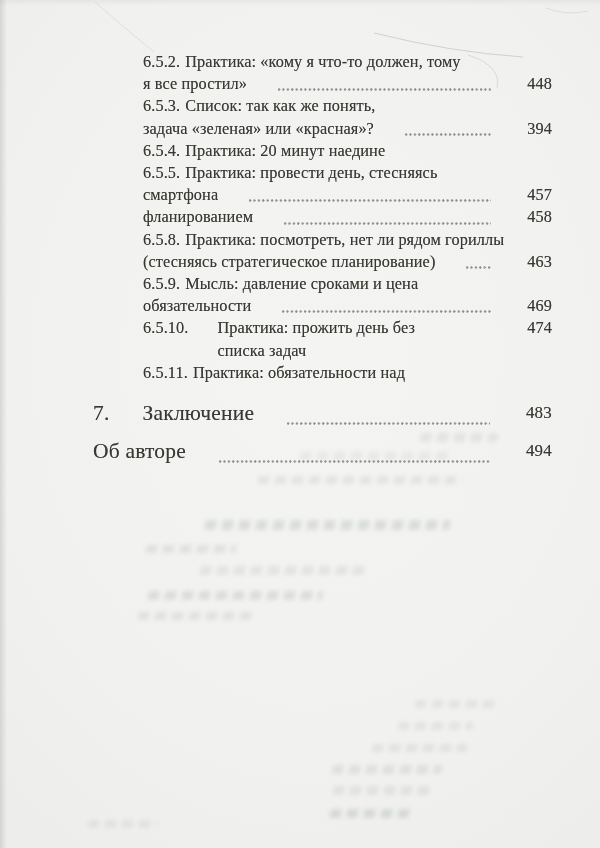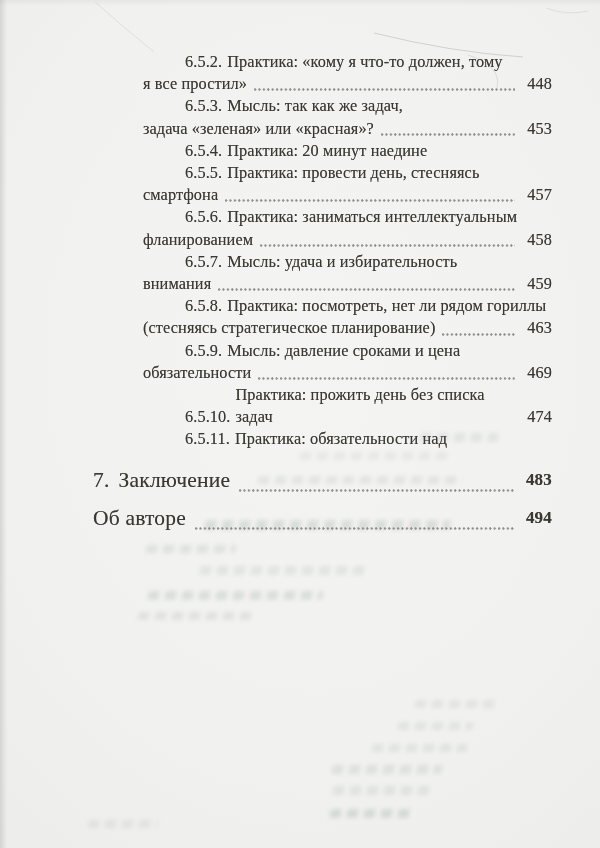--- a/index.html
+++ b/index.html
@@ -34,30 +34,30 @@
   .g11{left:372px;top:744px;width:95px;height:8px;opacity:.28;}
   .g12{left:332px;top:765px;width:110px;height:9px;opacity:.32;}
   .g13{left:333px;top:786px;width:100px;height:9px;opacity:.28;}
   .g14{left:330px;top:809px;width:85px;height:9px;opacity:.45;}
   .g15{left:88px;top:820px;width:70px;height:8px;opacity:.24;}
 
   .content{position:absolute;left:93px;top:51px;width:459px;}
 
   .entries{margin-left:50px;font-size:16.3px;line-height:22.2px;letter-spacing:.1px;
     text-shadow:0 0 .5px rgba(58,56,50,.55);}
-  .row{display:flex;align-items:flex-end;}
-  .num{margin-right:5px;margin-left:42px;}
+  .row{display:flex;align-items:flex-start;gap:24px;}
+  .num{margin-right:5px;}
   .leader{flex:1 1 auto;align-self:flex-end;height:3px;margin:0 4px 4px 7px;
     background-image:radial-gradient(circle at 1.1px 1.5px, #8d8d89 .95px, rgba(141,141,137,0) 1.4px);
     background-size:4.4px 3px;background-repeat:repeat-x;}
   .pg{flex:0 0 auto;min-width:33px;text-align:right;white-space:nowrap;}
 
   .sections{margin-top:10px;font-size:21.5px;line-height:38px;letter-spacing:.2px;
     text-shadow:0 0 .5px rgba(58,56,50,.5);}
-  .sections .pg{font-size:17px;font-weight:bold;}
+  .sections .pg{font-size:17px;}
   .sections .leader{margin:0 5px 7px 9px;}
   .num7{margin-right:9px;}
 </style>
 </head>
 <body>
 
 <div class="page">
   <div class="edge-left"></div>
   <div class="edge-top"></div>
 
@@ -90,58 +90,49 @@
       <div class="entry">
         <div class="line"><span class="num">6.5.2.</span><span>Практика: «кому я что-то должен, тому</span></div>
         <div class="line row">
             <span>я все простил»</span>
             <span class="leader"></span>
             <span class="pg">448</span>
           </div>
       </div>
 
       <div class="entry">
-        <div class="line"><span class="num">6.5.3.</span><span>Мысль: так как же задач,</span></div>
+        <div class="line"><span class="num">6.5.3.</span><span>Список: так как же понять,</span></div>
         <div class="line row">
             <span>задача «зеленая» или «красная»?</span>
             <span class="leader"></span>
-            <span class="pg">453</span>
+            <span class="pg">394</span>
           </div>
       </div>
 
       <div class="entry">
         <div class="line"><span class="num">6.5.4.</span><span>Практика: 20 минут наедине</span></div>
       </div>
 
       <div class="entry">
         <div class="line"><span class="num">6.5.5.</span><span>Практика: провести день, стесняясь</span></div>
         <div class="line row">
             <span>смартфона</span>
             <span class="leader"></span>
             <span class="pg">457</span>
           </div>
       </div>
 
       <div class="entry">
-        <div class="line"><span class="num">6.5.6.</span><span>Практика: заниматься интеллектуальным</span></div>
         <div class="line row">
             <span>фланированием</span>
             <span class="leader"></span>
             <span class="pg">458</span>
           </div>
       </div>
 
-      <div class="entry">
-        <div class="line"><span class="num">6.5.7.</span><span>Мысль: удача и избирательность</span></div>
-        <div class="line row">
-            <span>внимания</span>
-            <span class="leader"></span>
-            <span class="pg">459</span>
-          </div>
-      </div>
 
       <div class="entry">
         <div class="line"><span class="num">6.5.8.</span><span>Практика: посмотреть, нет ли рядом гориллы</span></div>
         <div class="line row">
             <span>(стесняясь стратегическое планирование)</span>
             <span class="leader"></span>
             <span class="pg">463</span>
           </div>
       </div>
 

